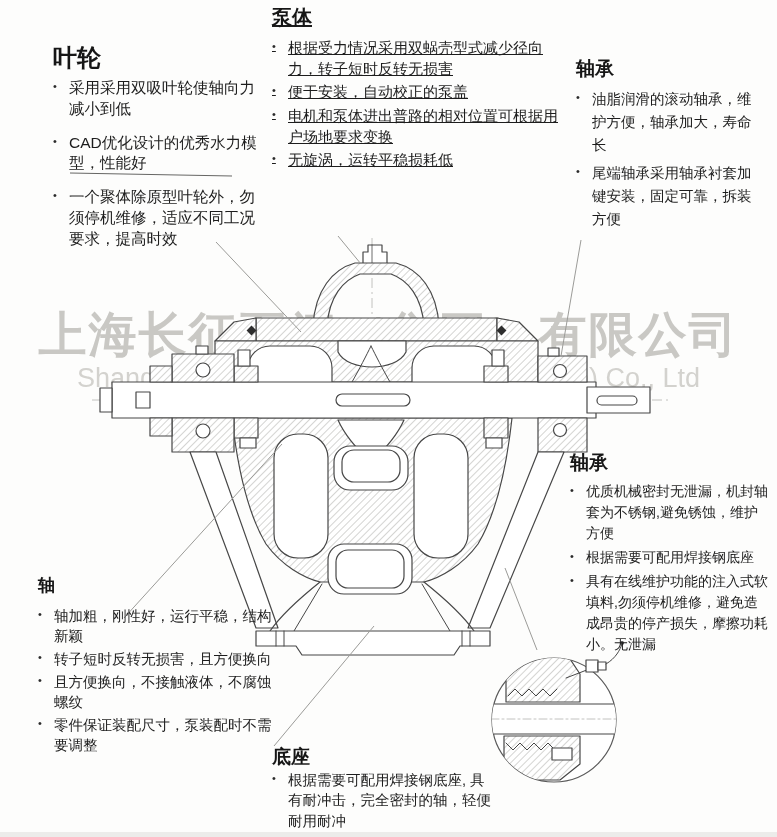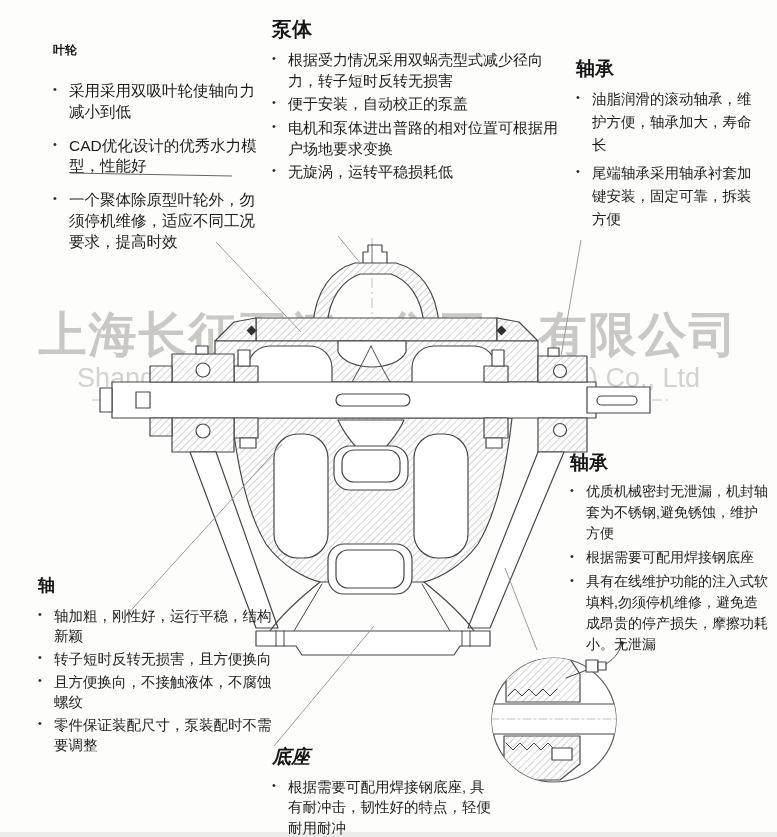--- a/index.html
+++ b/index.html
@@ -17,36 +17,36 @@
   
   svg.draw{position:absolute;left:0;top:0;z-index:1;pointer-events:none;}
   
   .sec{position:absolute;z-index:2;}
   .sec h3{margin:0;font-weight:700;color:#161616;}
   .sec ul{list-style:none;margin:0;padding:0;}
   .sec li{display:flex;align-items:flex-start;}
   .sec .m{flex:0 0 16px;font-size:11px;line-height:inherit;padding-top:1px;color:#2a2a2a;}
   .sec .t{flex:1;}
   .sec-impeller{left:53px;top:42px;width:212px;}
-  .sec-impeller h3{font-size:12px;margin-bottom:22px;}
+  .sec-impeller h3{font-size:24px;margin-bottom:4px;}
   .sec-impeller li{font-size:15.5px;line-height:1.34;margin-bottom:13px;}
-  .sec-pump{left:272px;top:16px;width:300px;}
+  .sec-pump{left:272px;top:4px;width:300px;text-decoration:underline;}
   .sec-pump h3{font-size:20px;margin-bottom:7px;}
   .sec-pump li{font-size:15px;line-height:1.38;margin-bottom:3px;}
   .sec-bearing{left:576px;top:56px;width:188px;}
   .sec-bearing h3{font-size:19px;margin-bottom:6px;}
   .sec-bearing li{font-size:14.5px;line-height:1.6;margin-bottom:4px;}
   .sec-seal{left:570px;top:450px;width:198px;}
   .sec-seal h3{font-size:19px;margin-bottom:5px;}
   .sec-seal li{font-size:14px;line-height:1.5;margin-bottom:3px;}
   .sec-shaft{left:38px;top:574px;width:242px;}
   .sec-shaft h3{font-size:17px;margin-bottom:9px;}
   .sec-shaft li{font-size:14.5px;line-height:1.38;margin-bottom:3px;}
   .sec-base{left:272px;top:744px;width:222px;}
-  .sec-base h3{font-size:19px;margin-bottom:7px;font-style:italic;}
+  .sec-base h3{font-size:19px;}
   .sec-base li{font-size:14.5px;line-height:1.4;}
   .bottom-strip{position:absolute;left:0;bottom:0;width:777px;height:5px;background:#ececea;z-index:0;}
 </style>
 </head>
 <body>
 
 <div class="canvas">
 
   <div class="wm">
     <div class="cn">上海长征泵阀（集团）有限公司</div>
@@ -260,19 +260,19 @@
           <span class="t">零件保证装配尺寸，泵装配时不需要调整</span>
         </li>
     </ul>
   </div>
 
   <div class="sec sec-base">
     <h3>底座</h3>
     <ul>
       <li>
           <span class="m">•</span>
-          <span class="t">根据需要可配用焊接钢底座, 具有耐冲击，韧性好的特点，轻便耐用耐冲</span>
+          <span class="t">根据需要可配用焊接钢底座, 具有耐冲击，完全密封的轴，轻便耐用耐冲</span>
         </li>
     </ul>
   </div>
 
   <div class="bottom-strip"></div>
 </div>
 
 </body></html>

